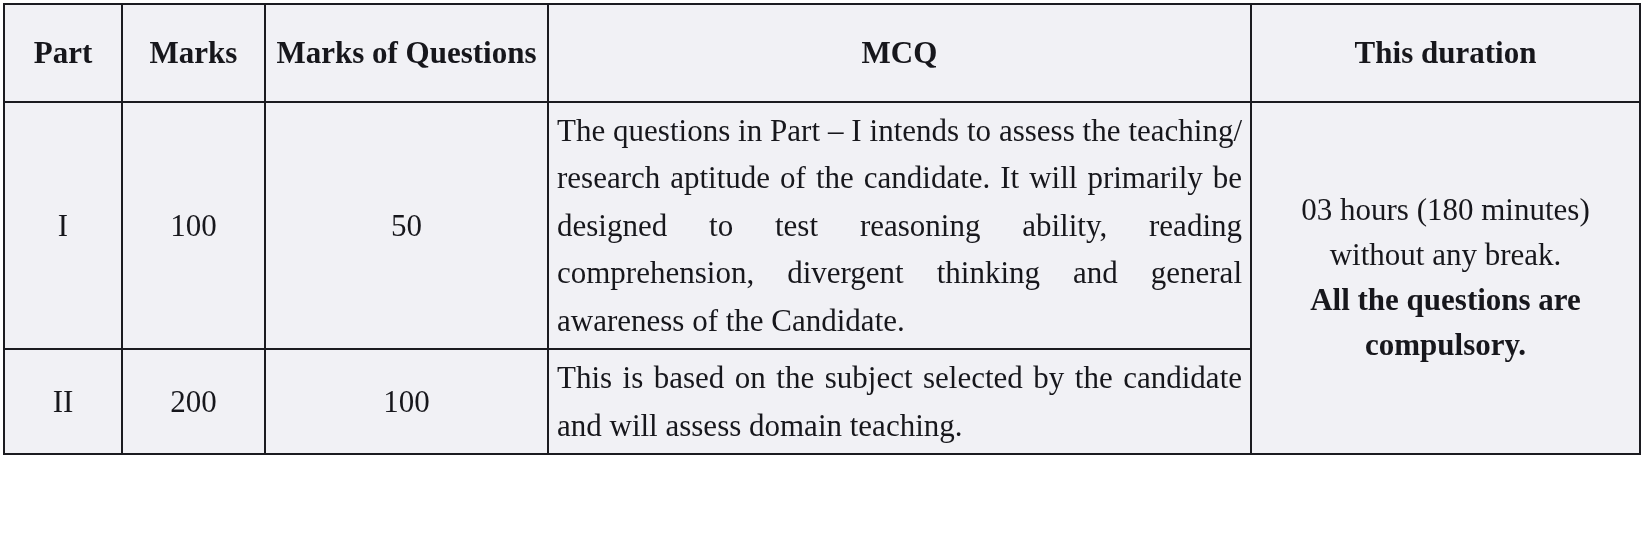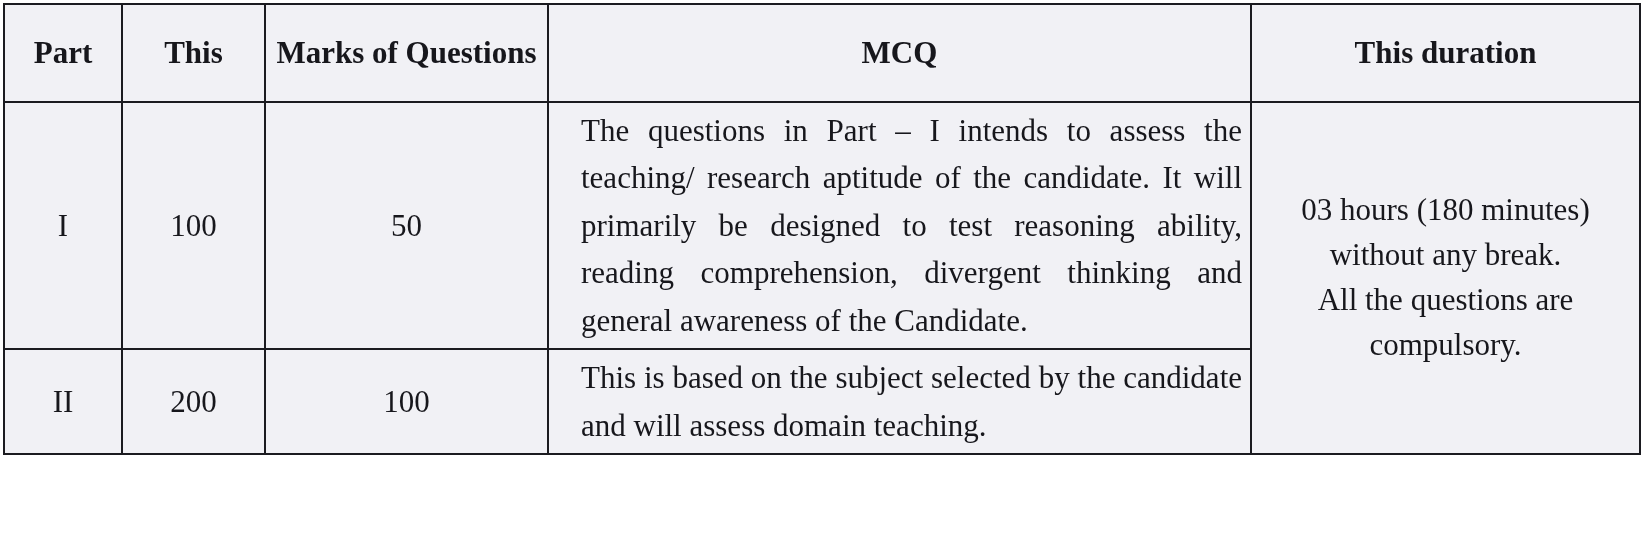--- a/index.html
+++ b/index.html
@@ -60,54 +60,53 @@
     vertical-align: top;
     padding: 6px 10px 8px 10px;
     hyphens: none;
   }
   td.desc p {
     margin: 0;
     text-align: justify;
   }
   td.desc p:last-child {
     text-align-last: left;
-    margin-left: 24px;
   }
   td.duration {
     text-align: center;
     font-size: 31px;
     line-height: 1.45;
     vertical-align: middle;
     padding: 6px 14px;
   }
   td.duration .plain {
     display: block;
     font-family: Liberation Serif, serif;
   }
   td.duration .bold {
     display: block;
-    font-weight: normal;
+    font-weight: bold;
   }
 </style>
 </head>
 <body>
 
 <div class="sheet">
   <table class="exam-table">
     <colgroup>
       <col class="col-part">
       <col class="col-marks">
       <col class="col-numq">
       <col class="col-mcq">
       <col class="col-dur">
     </colgroup>
     <thead>
       <tr>
         <th>Part</th>
-        <th>This</th>
+        <th>Marks</th>
         <th>Marks of Questions</th>
         <th>MCQ</th>
         <th>This duration</th>
       </tr>
     </thead>
     <tbody>
       <tr>
         <td class="center">I</td>
         <td class="center">100</td>
         <td class="center">50</td>

